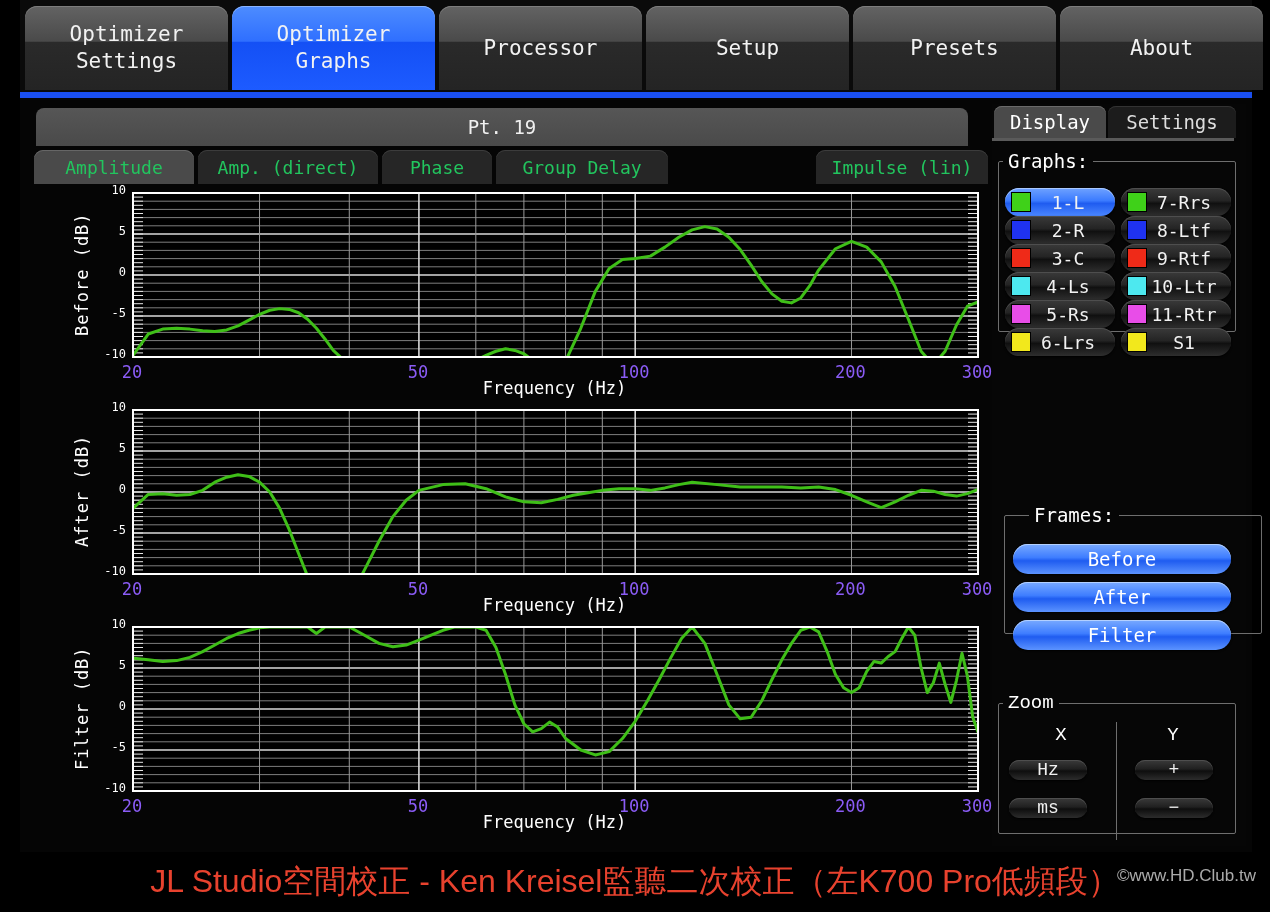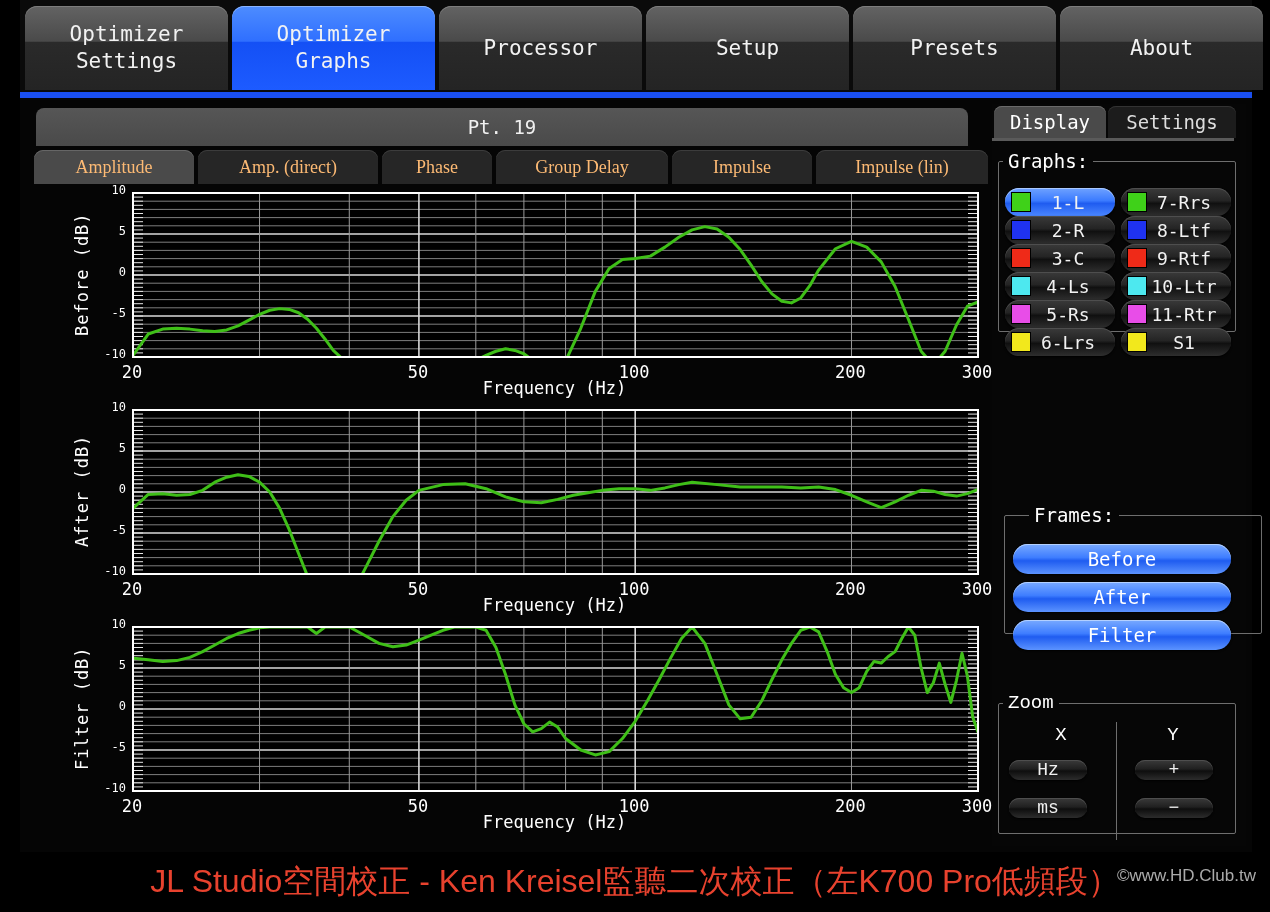--- a/index.html
+++ b/index.html
@@ -39,36 +39,36 @@
   #leftpanel{position:absolute;left:6px;top:6px;width:962px;height:742px;}
   #pthdr{
     position:absolute;left:10px;top:4px;width:932px;height:38px;
     border-radius:8px 8px 0 0;
     background:linear-gradient(to bottom,#565656,#4a4a4a);
     color:#f0f0f0;font-size:19px;display:flex;align-items:center;justify-content:center;
   }
   #subtabs{position:absolute;left:4px;top:46px;width:948px;height:34px;}
   .stab{
     position:absolute;top:0;height:34px;border-radius:9px 9px 0 0;
-    background:#262626;color:#fdba74;font-size:18px;
+    background:#262626;color:#22c55e;font-size:18px;
     display:flex;align-items:center;justify-content:center;
-    box-shadow:inset 0 1px 0 #3c3c3c;cursor:pointer;font-family:Liberation Serif, serif;
+    box-shadow:inset 0 1px 0 #3c3c3c;cursor:pointer;
   }
   .stab.sel{background:#4a4a4a;box-shadow:inset 0 1px 0 #666;z-index:2;}
 
   
   .chartblock{position:absolute;left:0;width:962px;height:216px;}
   .ylab{
     position:absolute;left:46px;width:28px;
     color:#fff;font-size:17px;letter-spacing:1px;
     writing-mode:vertical-rl;transform:rotate(180deg);
     text-align:center;
   }
   .ytick{position:absolute;right:0;color:#fff;font-size:12px;text-align:right;width:46px;}
-  .xtick{position:absolute;color:#ffffff;font-size:17px;text-align:center;width:60px;}
+  .xtick{position:absolute;color:#8b5cf6;font-size:17px;text-align:center;width:60px;}
   .xlab{position:absolute;color:#fff;font-size:17px;text-align:center;}
   svg{display:block;}
 
   
   #rightpanel{position:absolute;left:972px;top:6px;width:254px;height:742px;background:#060606;}
   #rtabs{position:absolute;left:0;top:2px;width:254px;height:32px;}
   .rtab{
     position:absolute;top:0;height:32px;border-radius:8px 8px 0 0;
     background:#1c1c1c;color:#ddd;font-size:19px;
     display:flex;align-items:center;justify-content:center;cursor:pointer;
@@ -173,23 +173,20 @@
             <span>Amplitude</span>
           </div>
           <div class="stab" style="left: 168px; width: 180px;">
             <span>Amp. (direct)</span>
           </div>
           <div class="stab" style="left: 352px; width: 110px;">
             <span>Phase</span>
           </div>
           <div class="stab" style="left: 466px; width: 172px;">
             <span>Group Delay</span>
-          </div>
-          <div class="stab" style="left: 642px; width: 140px;">
-            <span>Impulse</span>
           </div>
           <div class="stab" style="left: 786px; width: 172px;">
             <span>Impulse (lin)</span>
           </div>
         </div>
       <div id="charts">
           <div class="chartblock" style="top: 88px;">
             <div class="ylab" style="top: 0px; height: 164px;">Before (dB)</div>
             <svg width="847" height="166" style="position: absolute; left: 106px; top: 0px;">
               <g transform="translate(1,1)">

